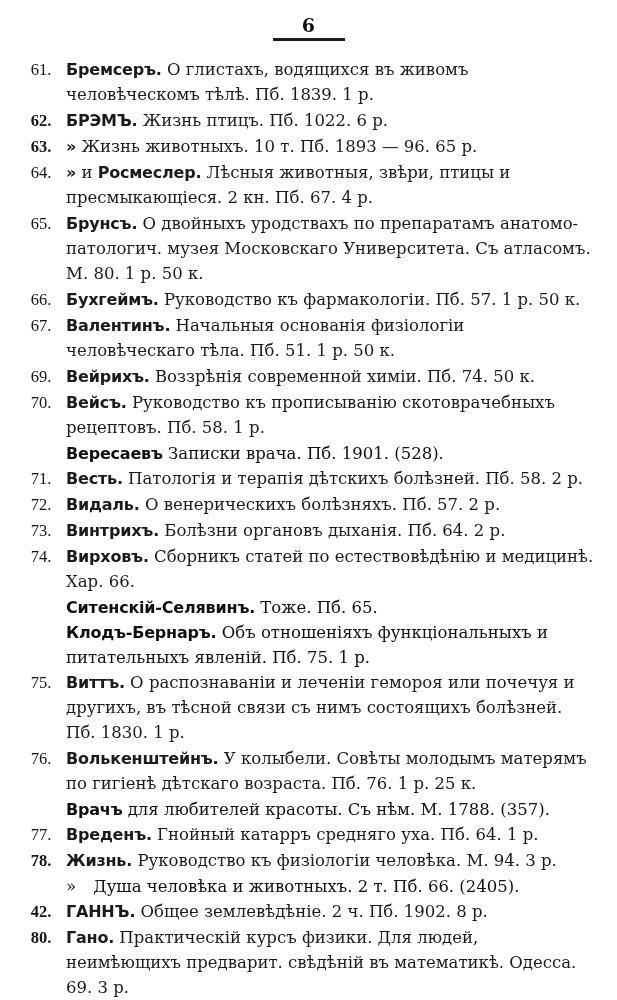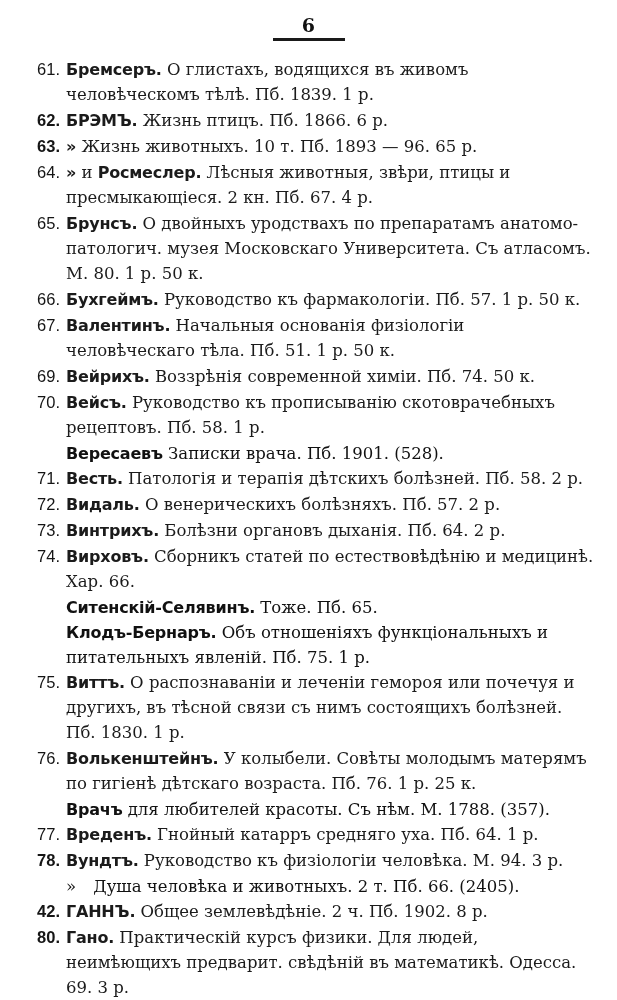--- a/index.html
+++ b/index.html
@@ -42,23 +42,23 @@
     list-style: none;
   }
   .entry {
     display: flex;
     align-items: flex-start;
     margin-bottom: 1px;
   }
   .num {
     width: 38px;
     min-width: 38px;
-    text-align: right;
+    text-align: center;
     padding-right: 6px;
-    font-family: Liberation Sans, sans-serif;
+    font-family: Liberation Serif, serif;
     font-size: 16.5px;
     line-height: 25px;
     color: #151515;
   }
   .num.bold {
     font-weight: bold;
   }
   .body {
     flex: 1;
     font-size: 16.5px;
@@ -97,21 +97,21 @@
   <ul class="entries" id="entries">
       <li class="entry-block">
         <div class="entry">
           <span class="num">61.</span>
           <div class="body"><span class="author">Бремсеръ.</span><span class="text"> О глистахъ, водящихся въ живомъ человѣческомъ тѣлѣ. Пб. 1839. 1 р.</span></div>
         </div>
       </li>
       <li class="entry-block">
         <div class="entry">
           <span class="num bold">62.</span>
-          <div class="body"><span class="author">БРЭМЪ.</span><span class="text"> Жизнь птицъ. Пб. 1866. 6 р.</span></div>
+          <div class="body"><span class="author">БРЭМЪ.</span><span class="text"> Жизнь птицъ. Пб. 1022. 6 р.</span></div>
         </div>
       </li>
       <li class="entry-block">
         <div class="entry">
           <span class="num bold">63.</span>
           <div class="body"><span class="author">»</span><span class="text">   Жизнь животныхъ. 10 т. Пб. 1893 — 96. 65 р.</span></div>
         </div>
       </li>
       <li class="entry-block">
         <div class="entry">
@@ -191,21 +191,21 @@
       </li>
       <li class="entry-block">
         <div class="entry">
           <span class="num">77.</span>
           <div class="body"><span class="author">Вреденъ.</span><span class="text"> Гнойный катарръ средняго уха. Пб. 64. 1 р.</span></div>
         </div>
       </li>
       <li class="entry-block">
         <div class="entry">
           <span class="num bold">78.</span>
-          <div class="body"><span class="author">Вундтъ.</span><span class="text"> Руководство къ физiологiи человѣка. М. 94. 3 р.</span></div>
+          <div class="body"><span class="author">Жизнь.</span><span class="text"> Руководство къ физiологiи человѣка. М. 94. 3 р.</span></div>
         </div>
         <div class="sub-entry"><span class="dash">»</span><span class="text">  Душа человѣка и животныхъ. 2 т. Пб. 66. (2405).</span></div>
       </li>
       <li class="entry-block">
         <div class="entry">
           <span class="num bold">42.</span>
           <div class="body"><span class="author">ГАННЪ.</span><span class="text"> Общее землевѣдѣнiе. 2 ч. Пб. 1902. 8 р.</span></div>
         </div>
       </li>
       <li class="entry-block">

